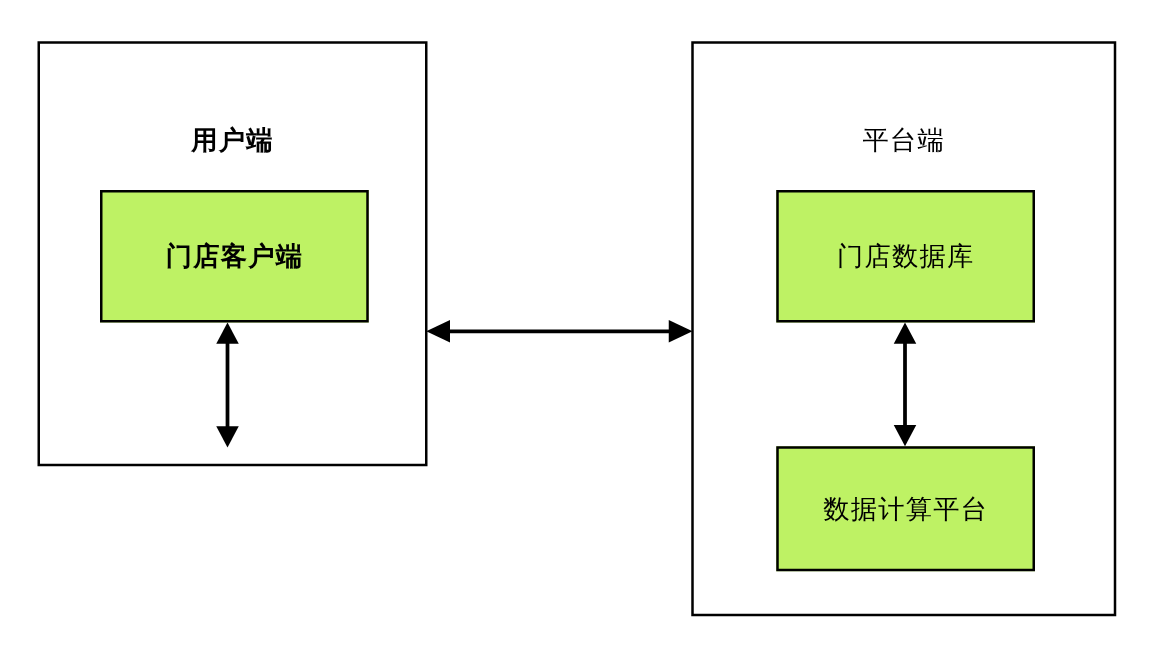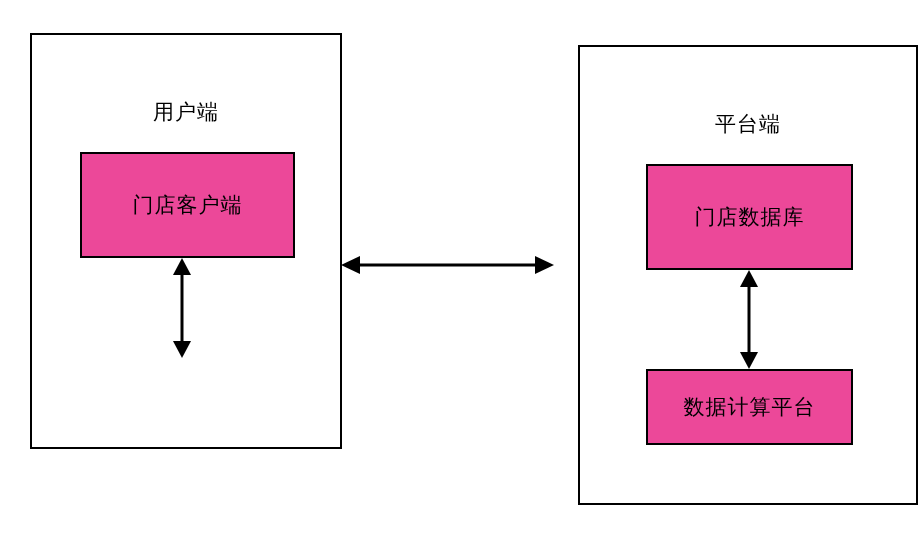--- a/index.html
+++ b/index.html
@@ -31,21 +31,21 @@
     font-size: 21px;
     line-height: 26px;
     color: #000000;
     white-space: nowrap;
     letter-spacing: 1px;
   }
   .node {
     position: absolute;
     box-sizing: border-box;
     border: 2px solid #000000;
-    background: #ec4899;
+    background: #bef264;
     display: flex;
     align-items: center;
     justify-content: center;
   }
   .node-label {
     font-size: 21px;
     line-height: 26px;
     color: #000000;
     white-space: nowrap;
     letter-spacing: 1px;
@@ -62,49 +62,49 @@
   .arrow-head {
     fill: #000000;
     stroke: none;
   }
 </style>
 </head>
 <body>
 
 <div id="canvas">
 
-  <div class="panel" style="left:30px; top:33px; width:312px; height:416px;">
+  <div class="panel" style="left:30px; top:33px; width:312px; height:340px;font-weight:bold;">
     <div class="panel-title" style="top:64px;">用户端</div>
 
     <div class="node" style="left:48px; top:117px; width:215px; height:106px;">
       <span class="node-label">门店客户端</span>
     </div>
 
     <svg class="arrow-svg" style="left:138px; top:223px; width:24px; height:100px;" viewBox="0 0 24 100">
       <line class="arrow-line" x1="12" y1="8" x2="12" y2="92"></line>
       <polygon class="arrow-head" points="12,0 3,17 21,17"></polygon>
       <polygon class="arrow-head" points="12,100 3,83 21,83"></polygon>
     </svg>
 
   </div>
 
-  <div class="panel" style="left:578px; top:33px; width:340px; height:460px;margin-top:12px;">
+  <div class="panel" style="left:553px; top:33px; width:340px; height:460px;">
     <div class="panel-title" style="top:64px;">平台端</div>
 
     <div class="node" style="left:66px; top:117px; width:207px; height:106px;">
       <span class="node-label">门店数据库</span>
     </div>
 
     <svg class="arrow-svg" style="left:157px; top:223px; width:24px; height:99px;" viewBox="0 0 24 99">
       <line class="arrow-line" x1="12" y1="8" x2="12" y2="91"></line>
       <polygon class="arrow-head" points="12,0 3,17 21,17"></polygon>
       <polygon class="arrow-head" points="12,99 3,82 21,82"></polygon>
     </svg>
 
-    <div class="node" style="left:66px; top:322px; width:207px; height:76px;">
+    <div class="node" style="left:66px; top:322px; width:207px; height:100px;">
       <span class="node-label">数据计算平台</span>
     </div>
   </div>
 
   <svg class="arrow-svg" style="left:341px; top:253px; width:213px; height:24px;" viewBox="0 0 213 24">
     <line class="arrow-line" x1="9" y1="12" x2="204" y2="12"></line>
     <polygon class="arrow-head" points="0,12 19,3 19,21"></polygon>
     <polygon class="arrow-head" points="213,12 194,3 194,21"></polygon>
   </svg>
 

